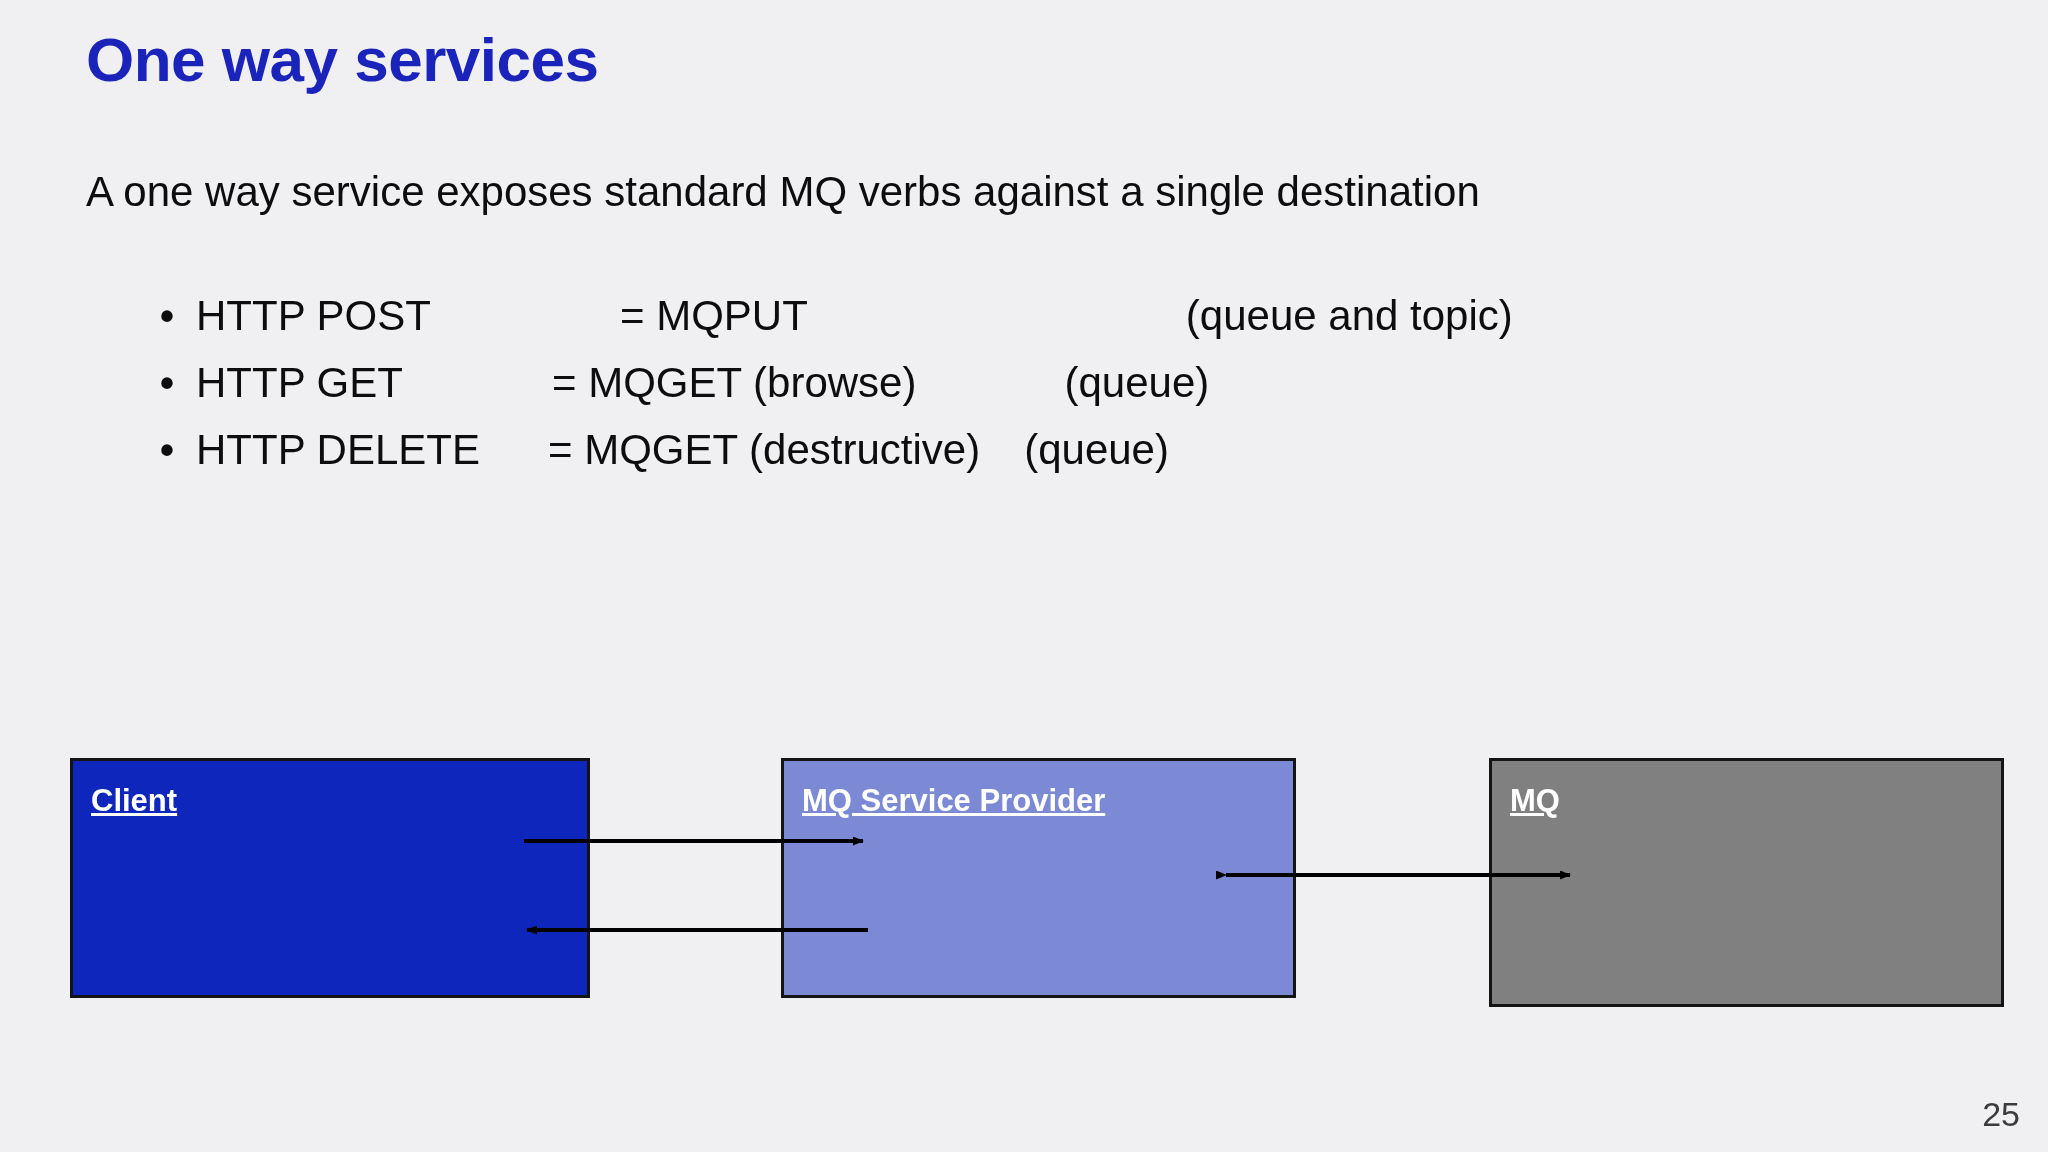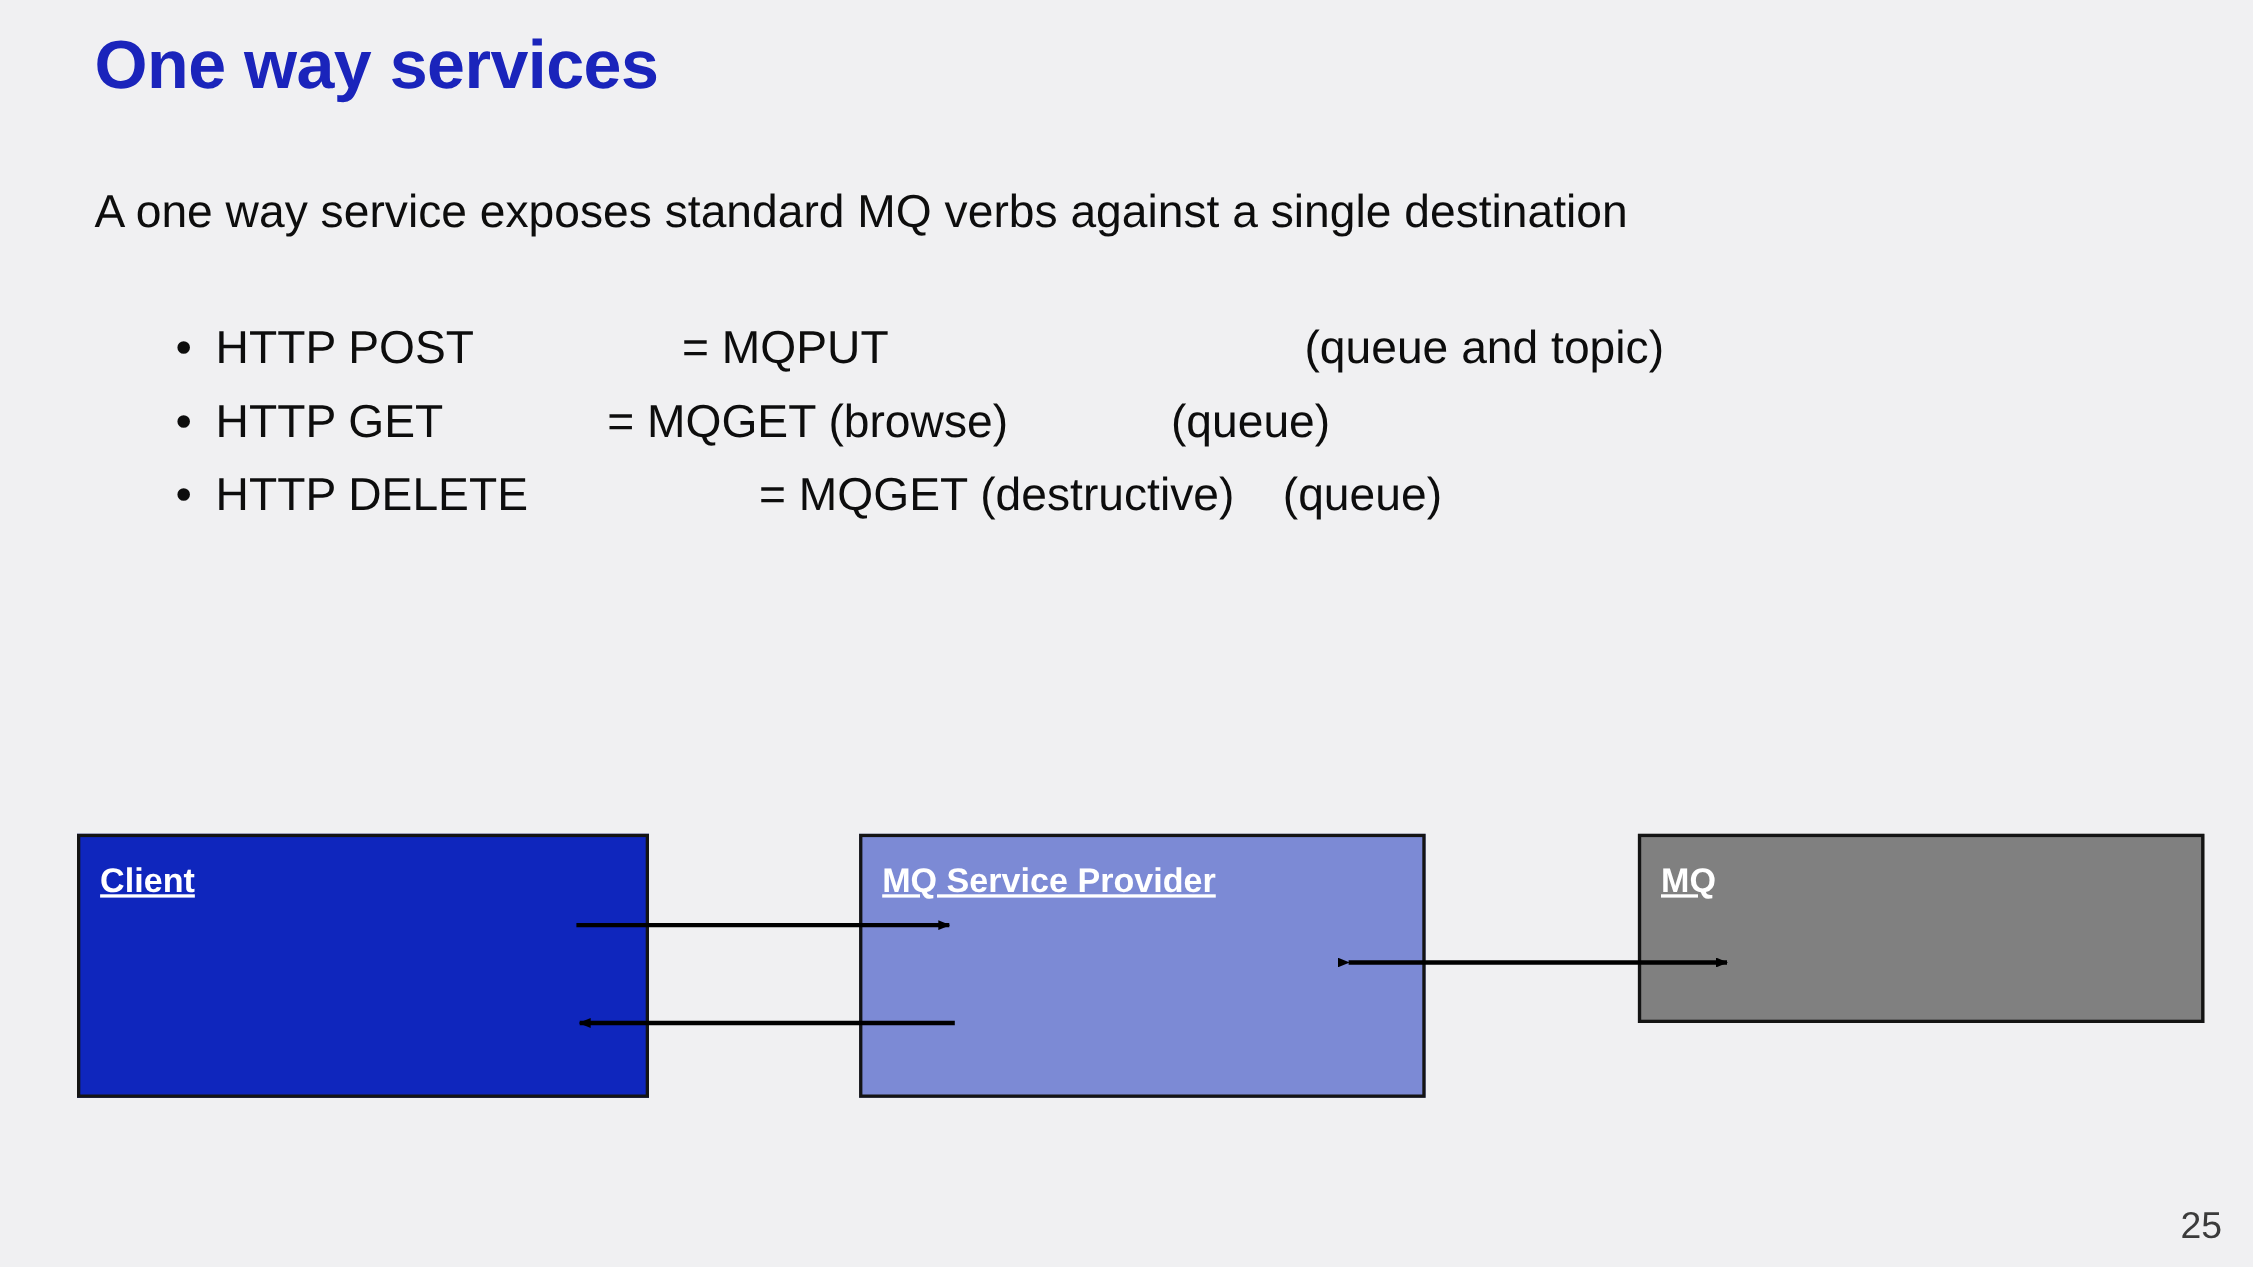--- a/index.html
+++ b/index.html
@@ -86,21 +86,21 @@
     color: #0d0d0d;
     line-height: 56px;
     flex: 0 0 auto;
   }
 
   
   .row-0 .bullet-eq   { margin-left: 132px; }
   .row-0 .bullet-note { margin-left: 378px; }
   .row-1 .bullet-eq   { margin-left: 106px; }
   .row-1 .bullet-note { margin-left: 148px; }
-  .row-2 .bullet-eq   { margin-left: 142px; }
+  .row-2 .bullet-eq   { }
   .row-2 .bullet-note { margin-left: 44px; }
 
   .row-0 .bullet-verb { width: 292px; }
   .row-1 .bullet-verb { width: 250px; }
   .row-2 .bullet-verb { width: 352px; }
 
   
   .diagram {
     position: absolute;
     left: 0;
@@ -134,21 +134,21 @@
     left: 781px;
     top: 18px;
     width: 515px;
     height: 240px;
     background: #7c8ad5;
   }
   .box-mq {
     left: 1489px;
     top: 18px;
     width: 515px;
-    height: 172px;
+    height: 249px;
     background: #808080;
   }
 
   .arrows-layer {
     position: absolute;
     inset: 0;
     pointer-events: none;
   }
   .arrows-layer svg {
     display: block;

